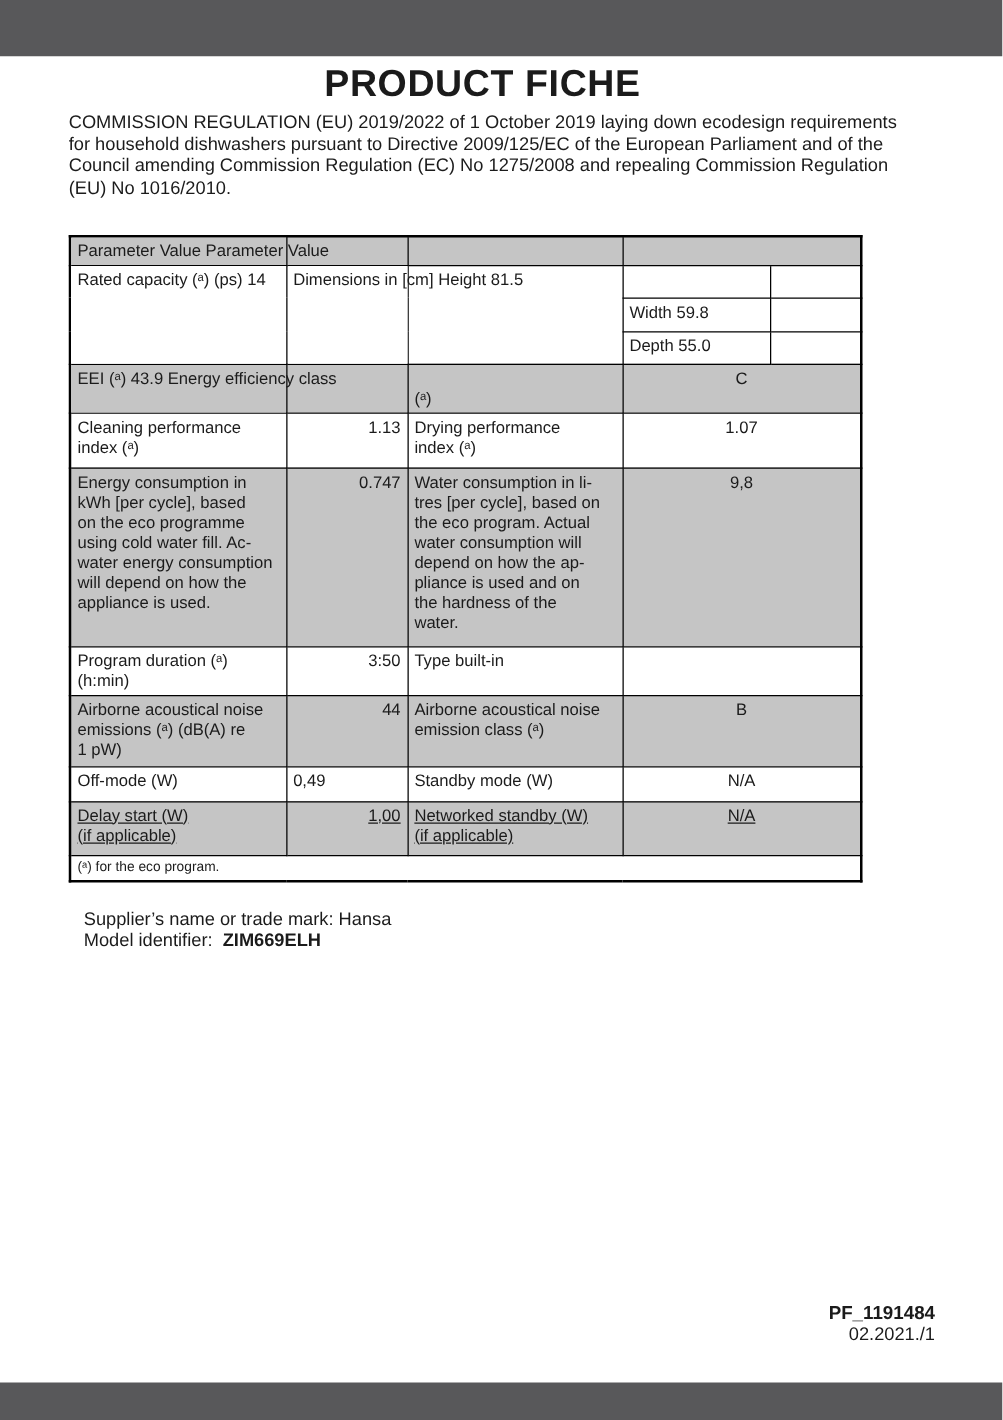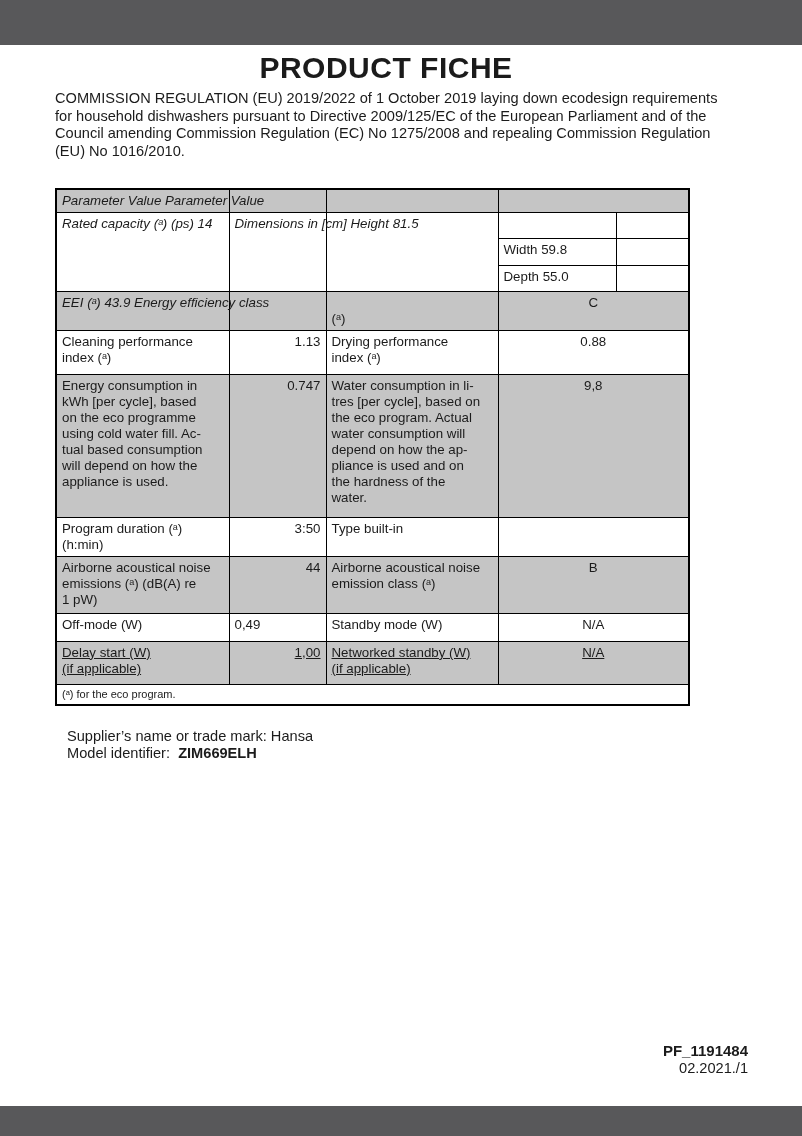--- a/index.html
+++ b/index.html
@@ -42,21 +42,21 @@
   }
   col.c1 { width: 173px; } col.c2 { width: 97px; } col.c3 { width: 172px; }
   col.c4a { width: 118px; } col.c4b { width: 73px; }
 
   .gray, tr.gray > td { background: var(--gray, #c5c5c5); }
   tr.white > td { background: #ffffff; }
 
   td.rel { position: relative; }
   .spill {
     position: absolute; top: 3px; left: 5px;
-    white-space: nowrap; z-index: 3; pointer-events: none; font-style: italic;
+    white-space: nowrap; z-index: 3; pointer-events: none;
   }
   td.val  { text-align: right; padding-right: 1px; white-space: nowrap; }
   td.valc { text-align: left; white-space: nowrap; margin-left: 21px; }
   td.cval { text-align: center; }
   td.tight { padding-left: 2px; }
   .line2 { margin-top: 16px; }
 
   tr.hdr  { height: 23px; }
   tr.r1a  { height: 26px; } tr.r1b { height: 27px; } tr.r1c { height: 26px; }
   tr.r2   { height: 25px; margin-top: 40px; }
@@ -132,29 +132,29 @@
       <td><div class="line2">(ᵃ)</div></td>
       <td colspan="2" class="cval">C</td>
     </tr>
 
     <tr class="r3 white">
       <td>Cleaning performance
 index (ᵃ)</td>
       <td class="val">1.13</td>
       <td class="tight">Drying performance
 index (ᵃ)</td>
-      <td colspan="2" class="cval">0.88</td>
+      <td colspan="2" class="cval">1.07</td>
     </tr>
 
     <tr class="r4 gray">
       <td>Energy consumption in
 kWh [per cycle], based
 on the eco programme
 using cold water fill. Ac-
-tual based consumption
+water energy consumption
 will depend on how the
 appliance is used.</td>
       <td class="val">0.747</td>
       <td class="tight">Water consumption in li-
 tres [per cycle], based on
 the eco program. Actual
 water consumption will
 depend on how the ap-
 pliance is used and on
 the hardness of the

